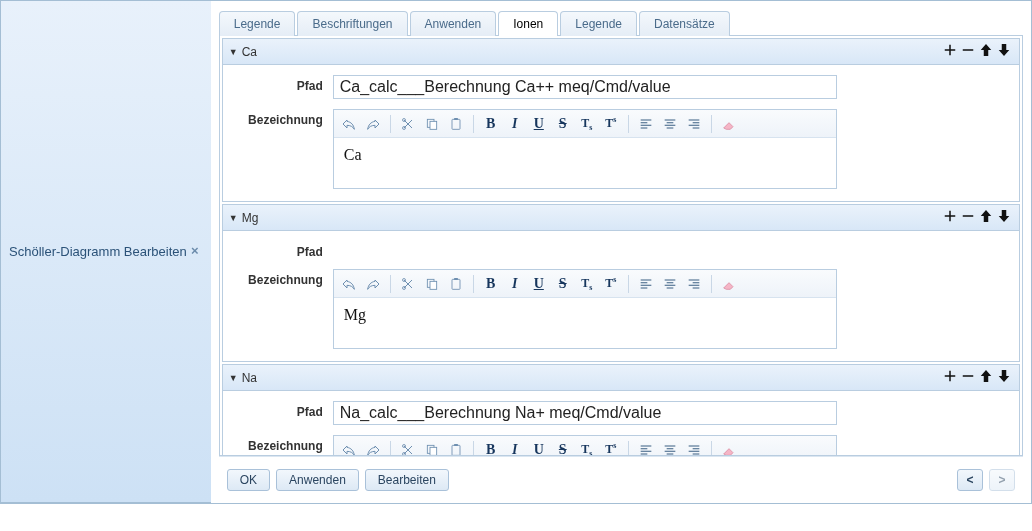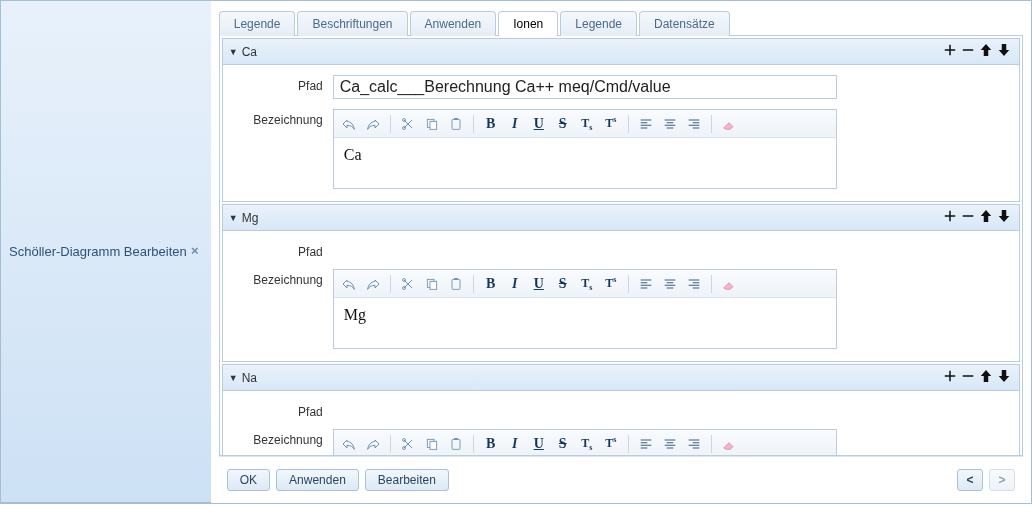--- a/index.html
+++ b/index.html
@@ -52,21 +52,21 @@
     padding: 2px 6px;
     cursor: pointer;
   }
   .section-header .left { display: flex; align-items: center; gap: 4px; font-weight: normal; font-size: 12px; color: #333; }
   .section-header .caret { font-size: 9px; color: #333; }
   .section-header .tools { display: flex; gap: 0px; }
   .section-header .tools svg { width: 18px; height: 18px; cursor: pointer; }
   .section-body { padding: 10px 10px 12px 10px; }
   .row { display: flex; align-items: flex-start; margin-bottom: 10px; }
   .row:last-child { margin-bottom: 0; }
-  .row-label { width: 100px; text-align: right; padding-right: 10px; padding-top: 4px; color: #333; font-size: 12px; }
+  .row-label { width: 100px; text-align: right; padding-right: 10px; padding-top: 4px; color: #333; font-size: 12px; font-weight: bold; }
   .row-field { flex: 0 0 auto; }
   input.text {
     width: 504px; height: 24px;
     border: 1px solid #b9cde0; padding: 2px 6px; font-size: 16px; color: #222;
     background: #fff;
   }
   .rte {
     width: 504px; border: 1px solid #b9cde0; background: #fff;
   }
   .rte-toolbar {
@@ -356,20 +356,23 @@
                     <path d="M12 4l7 8h-4v8h-6v-8H5z" fill="#111"></path>
                   </svg></span>
               <span><svg viewBox="0 0 24 24">
                     <path d="M12 20l-7-8h4V4h6v8h4z" fill="#111"></path>
                   </svg></span>
             </div>
           </div>
           <div class="section-body">
             <div class="row">
               <div class="row-label">Pfad</div>
+              <div class="row-field">
+                <input class="text" type="text" value="Na_calc___Berechnung Na+ meq/Cmd/value" style="">
+              </div>
             </div>
             <div class="row">
               <div class="row-label">Bezeichnung</div>
               <div class="row-field">
                 <div class="rte">
                   <div class="rte-toolbar">
                     <span class="tb-btn">
                         <svg viewBox="0 0 24 24">
                           <path d="M9 6L3 12l6 6v-4c5 0 9 2 11 6-1-7-5-11-11-12V6z" fill="none" stroke="#6e8fb0" stroke-width="1.5"></path>
                         </svg>

